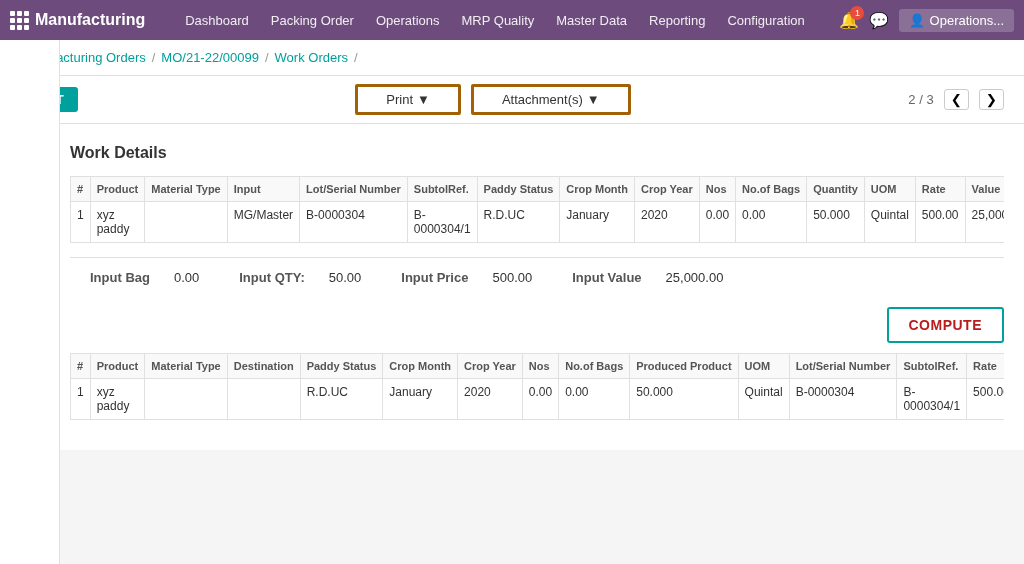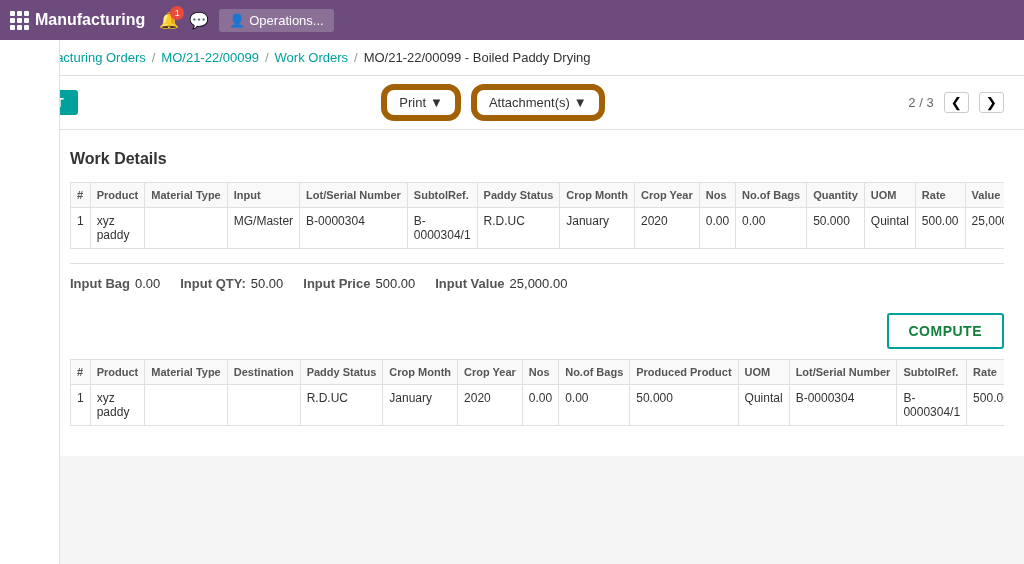--- a/index.html
+++ b/index.html
@@ -6,21 +6,21 @@
     body { font-family: Arial, sans-serif; font-size: 13px; background: #f5f5f5; color: #333; overflow-x: hidden; }
 
     
     .topnav {
       background: #6d4c7d;
       color: white;
       display: flex;
       align-items: center;
       height: 40px;
       padding: 0 10px;
-      gap: 4px;
+      gap: 20px;
     }
     .topnav-logo { display: flex; align-items: center; gap: 6px; margin-right: 10px; }
     .topnav-logo .grid-icon { display: grid; grid-template-columns: repeat(3,5px); gap: 2px; }
     .topnav-logo .grid-icon span { width: 5px; height: 5px; background: white; border-radius: 1px; display: block; }
     .topnav-logo .app-name { font-size: 16px; font-weight: bold; color: white; }
     .topnav-menu { display: flex; gap: 2px; flex: 1; }
     .topnav-menu a {
       color: rgba(255,255,255,0.9);
       text-decoration: none;
       padding: 4px 10px;
@@ -81,23 +81,23 @@
       border: none;
       padding: 5px 14px;
       border-radius: 3px;
       cursor: pointer;
       font-size: 13px;
       font-weight: bold;
     }
     .btn-print, .btn-attachment {
       background: white;
       color: #333;
-      border: 6px solid #a16207;
-      padding: 5px 12px;
-      border-radius: 13px;
+      border: 3px solid #a16207;
+      padding: 5px 28px;
+      border-radius: 2px;
       cursor: pointer;
       font-size: 13px;
       display: flex; align-items: center; gap: 4px;
     }
     .page-nav { display: flex; align-items: center; gap: 10px; font-size: 13px; color: #666; }
     .page-nav button {
       background: none; border: 1px solid #ccc; padding: 2px 6px; cursor: pointer; border-radius: 3px;
     }
 
     
@@ -140,32 +140,32 @@
     .data-table tr:nth-child(even) td { background: #fafafa; }
 
     
     .summary-row {
       display: flex;
       gap: 20px;
       padding: 12px 0;
       border-top: 1px solid #e0e0e0;
       margin-top: 4px;
     }
-    .summary-item { display: flex; gap: 5px; align-items: flex-end; }
+    .summary-item { display: flex; gap: 24px; align-items: flex-end; margin-left: 20px; }
     .summary-label { font-weight: 600; color: #555; font-size: 13px; }
     .summary-value { color: #333; font-size: 13px; }
 
     .compute-row {
       display: flex;
       justify-content: flex-end;
       padding: 10px 0;
     }
     .btn-compute {
       background: white;
-      color: #15803d;
+      color: #b91c1c;
       border: 2px solid #00a09d;
       padding: 8px 20px;
       border-radius: 3px;
       cursor: pointer;
       font-size: 14px;
       font-weight: bold;
       letter-spacing: 0.5px;
     }
 
     .section-separator { margin: 20px 0 14px; }
@@ -189,20 +189,29 @@
         <span></span>
         <span></span>
       <span></span>
         <span></span>
         <span></span>
       <span></span>
         <span></span>
         <span></span>
     </div>
     <span class="app-name">Manufacturing</span>
+  </div>
+  <div class="topnav-menu">
+    <a>Dashboard</a>
+    <a>Packing Order</a>
+    <a>Operations</a>
+    <a>MRP Quality</a>
+    <a>Master Data</a>
+    <a>Reporting</a>
+    <a>Configuration</a>
   </div>
   <div class="topnav-right">
     <div class="topnav-icon" style="position:relative;">
       🔔
       <span class="badge">1</span>
     </div>
     <div class="topnav-icon">💬</div>
     <button class="admin-btn">
       <span>👤</span>
       <span>Operations...</span>
@@ -210,21 +219,20 @@
   </div>
 </nav>
 
 <div class="breadcrumb">
   <a>Manufacturing Orders</a>
   <span class="sep">/</span>
   <a>MO/21-22/00099</a>
   <span class="sep">/</span>
   <a>Work Orders</a>
   <span class="sep">/</span>
-  <span class="current">MO/21-22/00099 - Boiled Paddy Drying</span>
 </div>
 
 <div class="toolbar">
   <button class="btn-edit">EDIT</button>
   <div style="flex:1; display:flex; justify-content:center; gap:10px;">
     <button class="btn-print">
       <span>Print</span>
       <span>▼</span>
     </button>
     <button class="btn-attachment">

